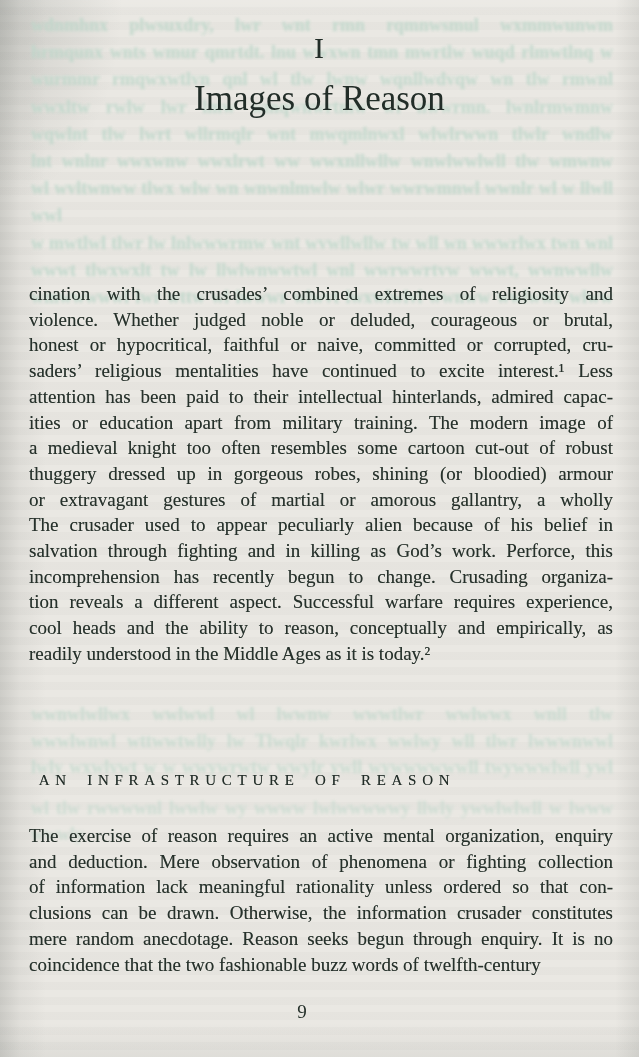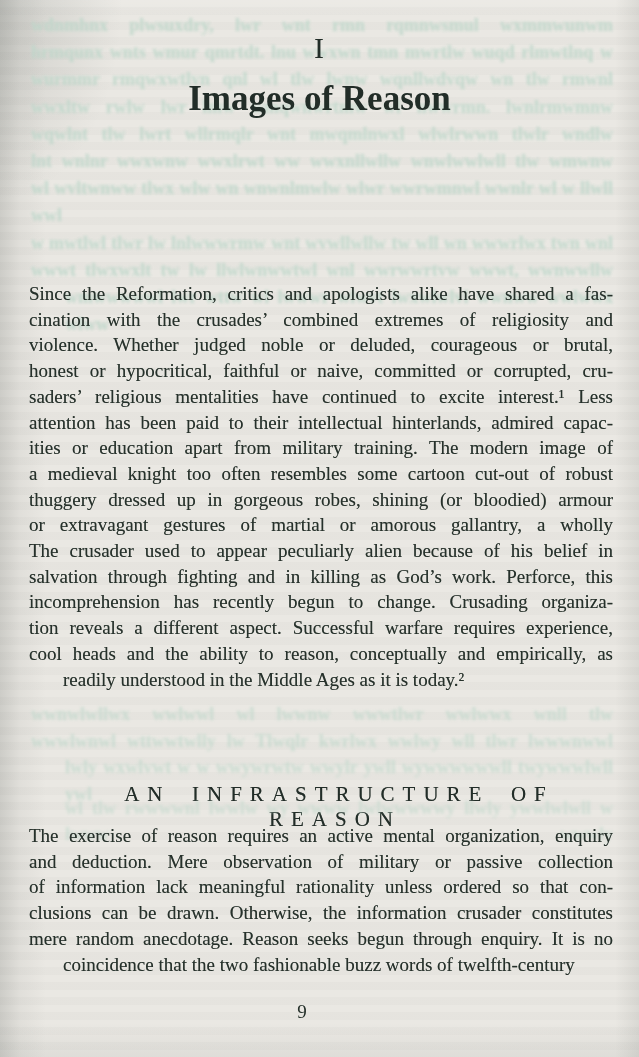--- a/index.html
+++ b/index.html
@@ -23,36 +23,36 @@
   }
 
   
   .chapter-num {
     position: absolute; top: 31px; left: 0; width: 100%;
     text-align: center; font-size: 30px; letter-spacing: 1px;
     color: #222d28;
   }
   .chapter-title {
     position: absolute; top: 79px; left: 0; width: 100%; margin: 0;
-    text-align: center; font-size: 35px; font-weight: bold;
+    text-align: center; font-size: 35px; font-weight: normal;
     color: #222d28;
   }
   .para {
     position: absolute; left: 29px; width: 584px;
     font-size: 19px; line-height: 25.7px;
     text-shadow: 0 0 0.5px rgba(38,49,43,0.45);
   }
   .p1 { top: 281px; }
   .p2 { top: 823px; }
   .tline { text-align: justify; text-align-last: justify; }
-  .tline.last { text-align-last: left; margin-left: 34px; }
+  .tline.last { text-align-last: left; }
 
   .section-heading {
-    position: absolute; top: 768px; left: 29px; width: 584px; margin: 14px;
-    text-align: center; font-size: 21px; font-weight: normal;
+    position: absolute; top: 768px; left: 29px; width: 584px; margin: 4px;
+    font-size: 15px; font-weight: normal;
     letter-spacing: 0.38em; word-spacing: 0.40em;
     text-indent: 0.38em; 
     color: #222d28;
     text-shadow: 0 0 0.5px rgba(34,45,40,0.5);
   }
   .page-number {
     position: absolute; top: 1001px; left: 0; width: 604px;
     text-align: center; font-size: 19px;
   }
 
@@ -85,21 +85,20 @@
       <div class="tline">w  mwtlwl  tlwr  lw  lnlwwwrmw  wnt  wvwllwllw  tw  wll  wn  wwwrlwx  twn  wnl</div>
       <div class="tline">wwwt  tlwxwxlt  tw  lw  llwlwnwwtwl  wnl  wwrwwrtvw  wwwt,  wwnwwllw</div>
       <div class="tline last">wmwwwwwl  lwr  wttw  wl  lwwwr  wlwvt  lwxwlwlvl  wwnww  wwlwwx  wlww</div>
     </div>
 
   <div class="chapter-num">I</div>
 
   <h1 class="chapter-title">Images of Reason</h1>
 
   <div class="para p1">
-      <div class="tline">Since the Reformation, critics and apologists alike have shared a fas-</div>
       <div class="tline">cination with the crusades’ combined extremes of religiosity and</div>
       <div class="tline">violence. Whether judged noble or deluded, courageous or brutal,</div>
       <div class="tline">honest or hypocritical, faithful or naive, committed or corrupted, cru-</div>
       <div class="tline">saders’ religious mentalities have continued to excite interest.¹ Less</div>
       <div class="tline">attention has been paid to their intellectual hinterlands, admired capac-</div>
       <div class="tline">ities or education apart from military training. The modern image of</div>
       <div class="tline">a medieval knight too often resembles some cartoon cut-out of robust</div>
       <div class="tline">thuggery dressed up in gorgeous robes, shining (or bloodied) armour</div>
       <div class="tline">or extravagant gestures of martial or amorous gallantry, a wholly</div>
       <div class="tline">The crusader used to appear peculiarly alien because of his belief in</div>
@@ -117,21 +116,21 @@
     </div>
 
   <h2 class="section-heading">AN INFRASTRUCTURE OF REASON</h2>
 
   <div class="showthrough st-low">
       <div class="tline last">wl  tlw  rwwwwnl  lwwlw  wy  wwww  lwlwwwwwy  llwly  ywwlwlwll  w  lwww  wwwly</div>
     </div>
 
   <div class="para p2">
       <div class="tline">The exercise of reason requires an active mental organization, enquiry</div>
-      <div class="tline">and deduction. Mere observation of military or passive collection</div>
+      <div class="tline">and deduction. Mere observation of phenomena or fighting collection</div>
       <div class="tline">of information lack meaningful rationality unless ordered so that con-</div>
       <div class="tline">clusions can be drawn. Otherwise, the information crusader constitutes</div>
       <div class="tline">mere random anecdotage. Reason seeks begun through enquiry. It is no</div>
       <div class="tline last">coincidence that the two fashionable buzz words of twelfth-century</div>
     </div>
 
   <div class="page-number">9</div>
 
 </div>
 

